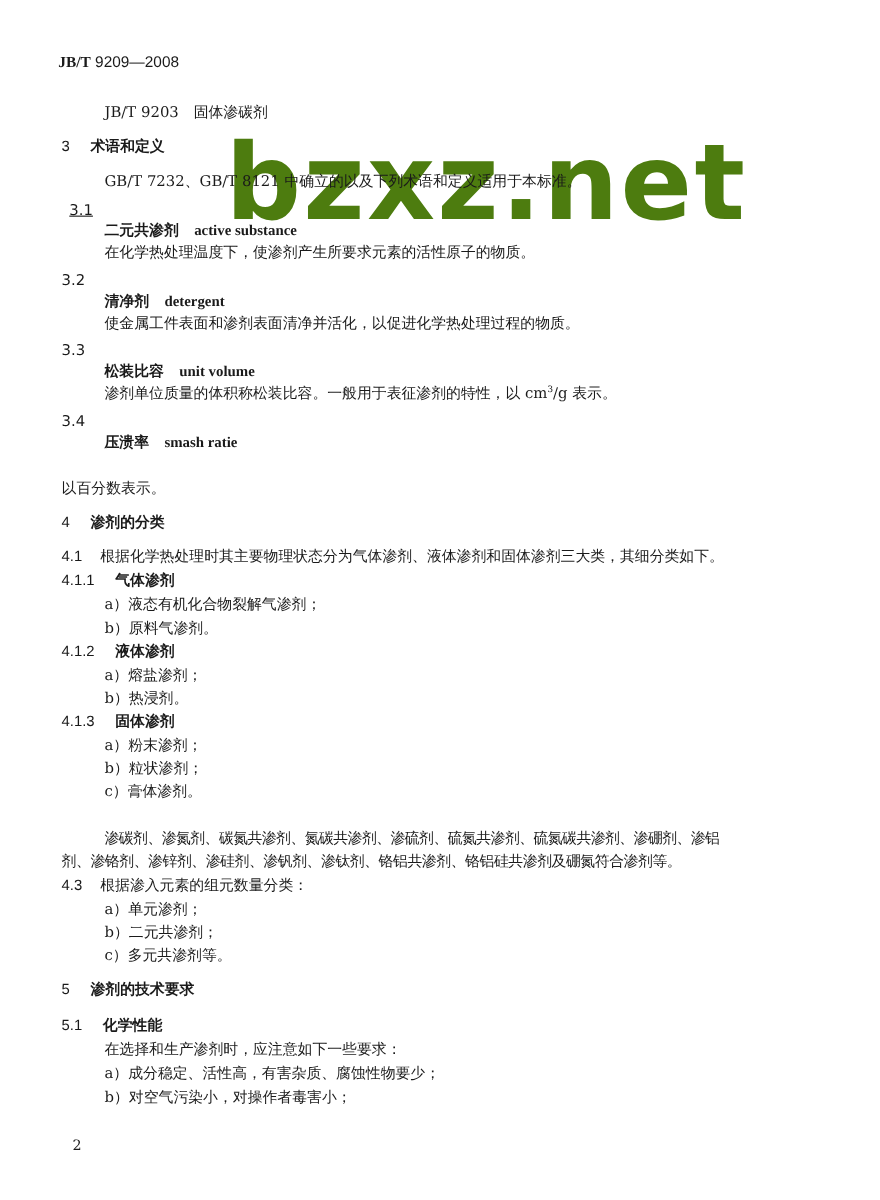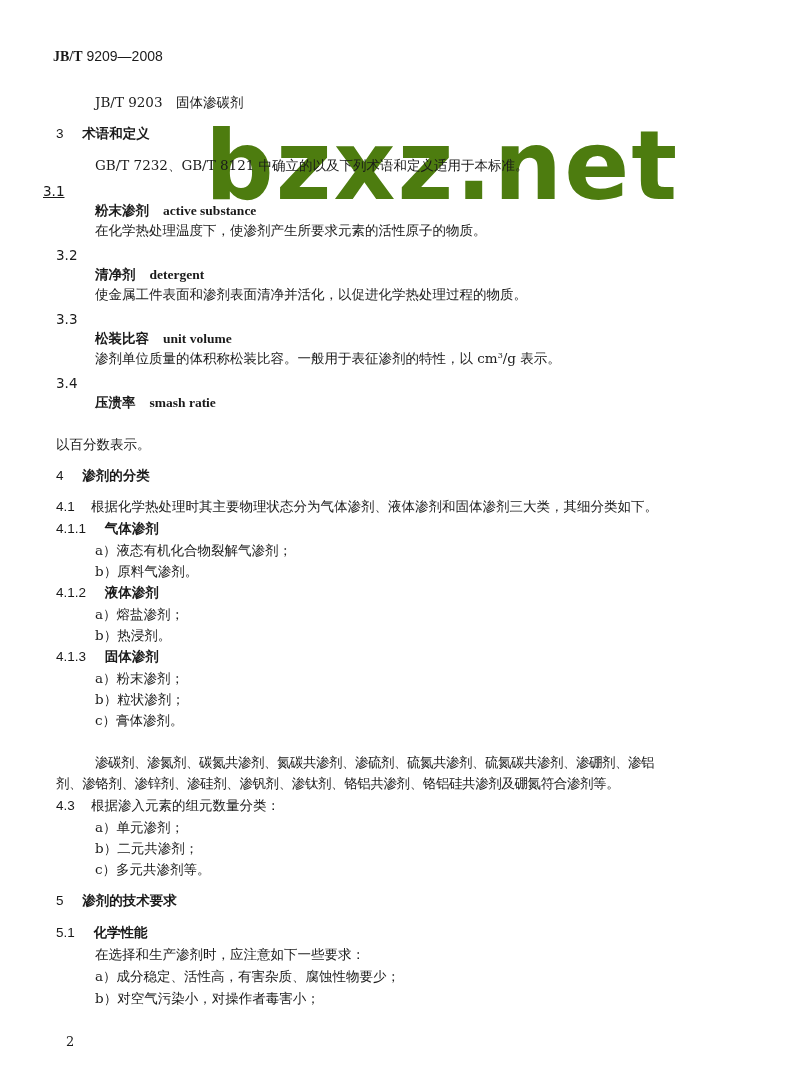--- a/index.html
+++ b/index.html
@@ -39,23 +39,23 @@
   </div>
 
   <div class="line" style="left:95px; top:93px;">JB/T 9203　固体渗碳剂</div>
 
   <div class="line sec" style="left:56px; top:124px;">
     <span class="num">3</span>
     <span style="margin-left:14px;">术语和定义</span>
   </div>
   <div class="line" style="left:95px; top:156px;">GB/T 7232、GB/T 8121 中确立的以及下列术语和定义适用于本标准。</div>
 
-  <div class="line sans" style="left:43px; top:182px;text-decoration:underline;">3.1</div>
+  <div class="line sans" style="left:63px; top:182px;text-decoration:underline;">3.1</div>
   <div class="line term" style="left:95px; top:201px;">
-    <span>粉末渗剂</span><span class="en">active substance</span>
+    <span>二元共渗剂</span><span class="en">active substance</span>
   </div>
   <div class="line" style="left:95px; top:221px;">在化学热处理温度下，使渗剂产生所要求元素的活性原子的物质。</div>
 
   <div class="line sans" style="left:56px; top:246px;">3.2</div>
   <div class="line term" style="left:95px; top:265px;">
     <span>清净剂</span><span class="en">detergent</span>
   </div>
   <div class="line" style="left:95px; top:285px;">使金属工件表面和渗剂表面清净并活化，以促进化学热处理过程的物质。</div>
 
   <div class="line sans" style="left:56px; top:310px;">3.3</div>

